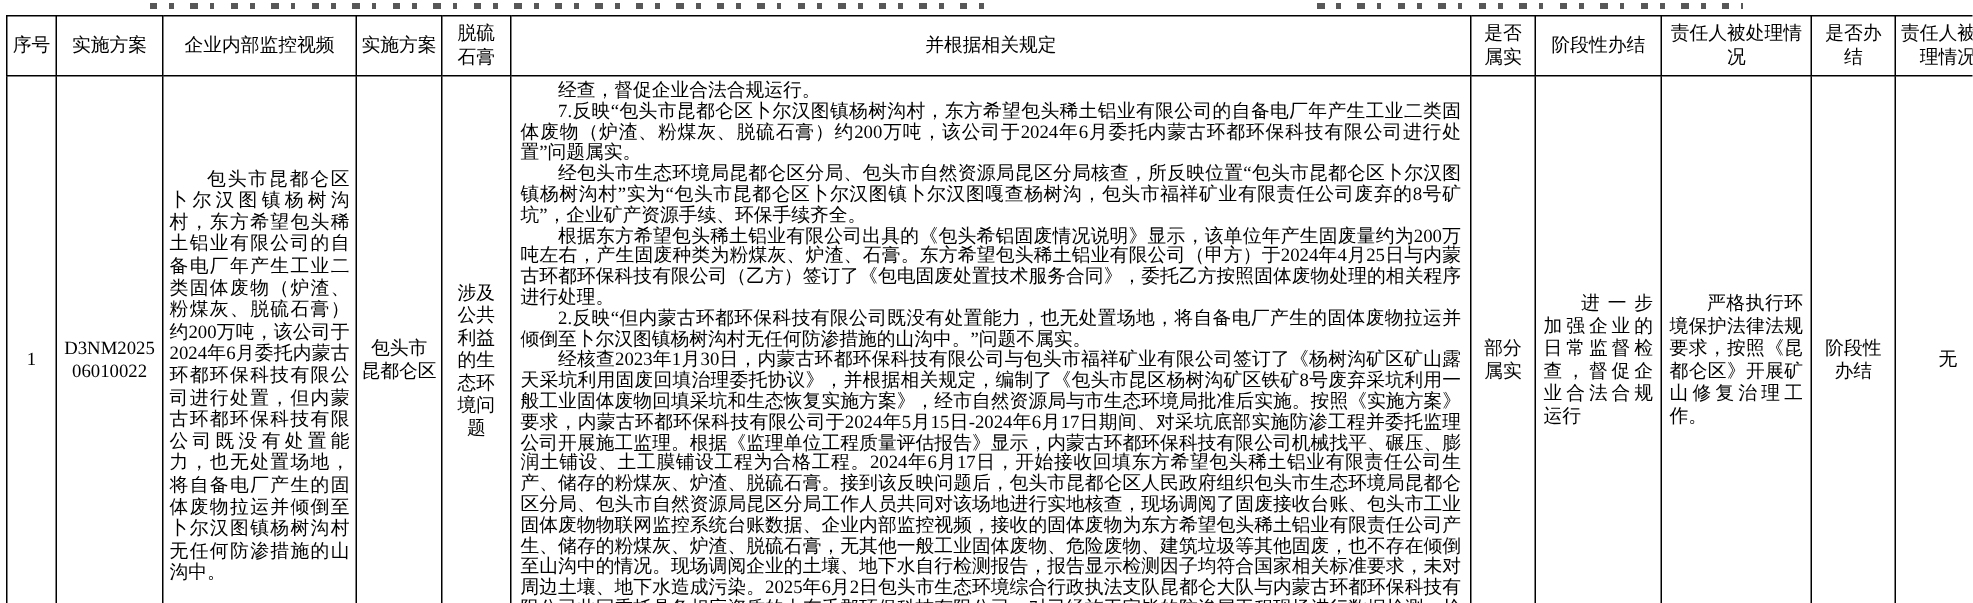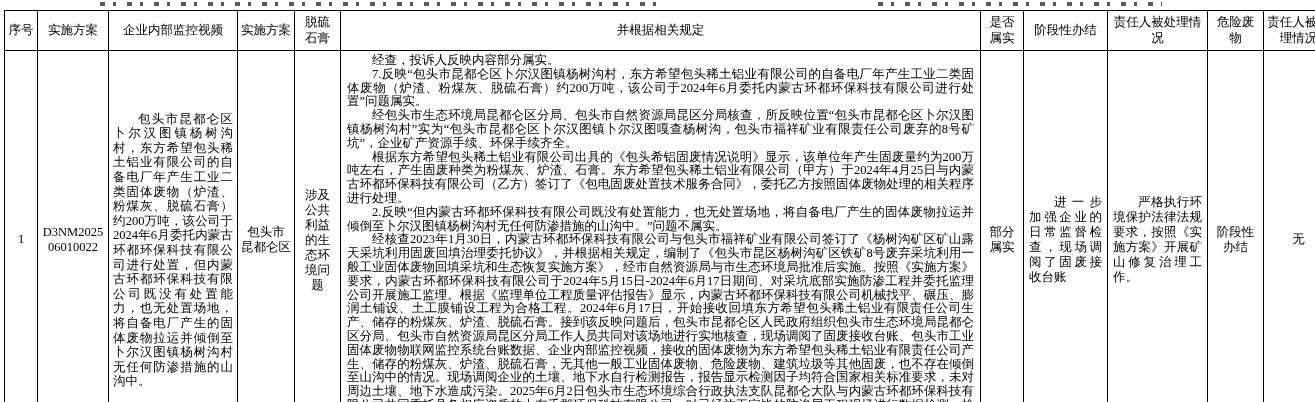--- a/index.html
+++ b/index.html
@@ -101,48 +101,48 @@
       <tr>
         <th>序号</th>
         <th>实施方案</th>
         <th>企业内部监控视频</th>
         <th>实施方案</th>
         <th class="narrow-pad">脱硫石膏</th>
         <th>并根据相关规定</th>
         <th>是否属实</th>
         <th>阶段性办结</th>
         <th>责任人被处理情况</th>
-        <th>危险废物</th>
+        <th>是否办结</th>
         <th>责任人被处理情况</th>
       </tr>
     </thead>
     <tbody>
       <tr>
         <td>1</td>
         <td class="break-all">D3NM202506010022</td>
         <td class="cell-problem">
           <span class="indent">包头市昆都仑区卜尔汉图镇杨树沟村，东方希望包头稀土铝业有限公司的自备电厂年产生工业二类固体废物（炉渣、粉煤灰、脱硫石膏）约200万吨，该公司于2024年6月委托内蒙古环都环保科技有限公司进行处置，但内蒙古环都环保科技有限公司既没有处置能力，也无处置场地，将自备电厂产生的固体废物拉运并倾倒至卜尔汉图镇杨树沟村无任何防渗措施的山沟中。</span>
         </td>
         <td class="pre-line">包头市
 昆都仑区</td>
         <td class="cell-type">涉及公共利益的生态环境问题</td>
         <td class="cell-investigation">
-          <p>经查，投诉人反映内容部分属实。</p>
+          <p>经查，督促企业合法合规运行。</p>
           <p>7.反映“包头市昆都仑区卜尔汉图镇杨树沟村，东方希望包头稀土铝业有限公司的自备电厂年产生工业二类固体废物（炉渣、粉煤灰、脱硫石膏）约200万吨，该公司于2024年6月委托内蒙古环都环保科技有限公司进行处置”问题属实。</p>
           <p>经包头市生态环境局昆都仑区分局、包头市自然资源局昆区分局核查，所反映位置“包头市昆都仑区卜尔汉图镇杨树沟村”实为“包头市昆都仑区卜尔汉图镇卜尔汉图嘎查杨树沟，包头市福祥矿业有限责任公司废弃的8号矿坑”，企业矿产资源手续、环保手续齐全。</p>
           <p>根据东方希望包头稀土铝业有限公司出具的《包头希铝固废情况说明》显示，该单位年产生固废量约为200万吨左右，产生固废种类为粉煤灰、炉渣、石膏。东方希望包头稀土铝业有限公司（甲方）于2024年4月25日与内蒙古环都环保科技有限公司（乙方）签订了《包电固废处置技术服务合同》，委托乙方按照固体废物处理的相关程序进行处理。</p>
           <p>2.反映“但内蒙古环都环保科技有限公司既没有处置能力，也无处置场地，将自备电厂产生的固体废物拉运并倾倒至卜尔汉图镇杨树沟村无任何防渗措施的山沟中。”问题不属实。</p>
           <p>经核查2023年1月30日，内蒙古环都环保科技有限公司与包头市福祥矿业有限公司签订了《杨树沟矿区矿山露天采坑利用固废回填治理委托协议》，并根据相关规定，编制了《包头市昆区杨树沟矿区铁矿8号废弃采坑利用一般工业固体废物回填采坑和生态恢复实施方案》，经市自然资源局与市生态环境局批准后实施。按照《实施方案》要求，内蒙古环都环保科技有限公司于2024年5月15日-2024年6月17日期间、对采坑底部实施防渗工程并委托监理公司开展施工监理。根据《监理单位工程质量评估报告》显示，内蒙古环都环保科技有限公司机械找平、碾压、膨润土铺设、土工膜铺设工程为合格工程。2024年6月17日，开始接收回填东方希望包头稀土铝业有限责任公司生产、储存的粉煤灰、炉渣、脱硫石膏。接到该反映问题后，包头市昆都仑区人民政府组织包头市生态环境局昆都仑区分局、包头市自然资源局昆区分局工作人员共同对该场地进行实地核查，现场调阅了固废接收台账、包头市工业固体废物物联网监控系统台账数据、企业内部监控视频，接收的固体废物为东方希望包头稀土铝业有限责任公司产生、储存的粉煤灰、炉渣、脱硫石膏，无其他一般工业固体废物、危险废物、建筑垃圾等其他固废，也不存在倾倒至山沟中的情况。现场调阅企业的土壤、地下水自行检测报告，报告显示检测因子均符合国家相关标准要求，未对周边土壤、地下水造成污染。2025年6月2日包头市生态环境综合行政执法支队昆都仑大队与内蒙古环都环保科技有限公司共同委托具备相应资质的山东千郡环保科技有限公司，对已经施工完毕的防渗层工程现场进行数据检测，检测结果为防渗检测区域整体完好，未发现渗漏区域。</p>
         </td>
         <td>部分属实</td>
         <td class="cell-goal">
-          <span class="indent">进一步加强企业的日常监督检查，现场调阅了固废接收台账</span>
+          <span class="indent">进一步加强企业的日常监督检查，督促企业合法合规运行</span>
         </td>
         <td class="cell-rectification">
-          <span class="indent">严格执行环境保护法律法规要求，按照《实施方案》开展矿山修复治理工作。</span>
+          <span class="indent">严格执行环境保护法律法规要求，按照《昆都仑区》开展矿山修复治理工作。</span>
         </td>
         <td>阶段性办结</td>
         <td>无</td>
       </tr>
     </tbody>
   </table>
 
 </div>
 
 </body></html>

